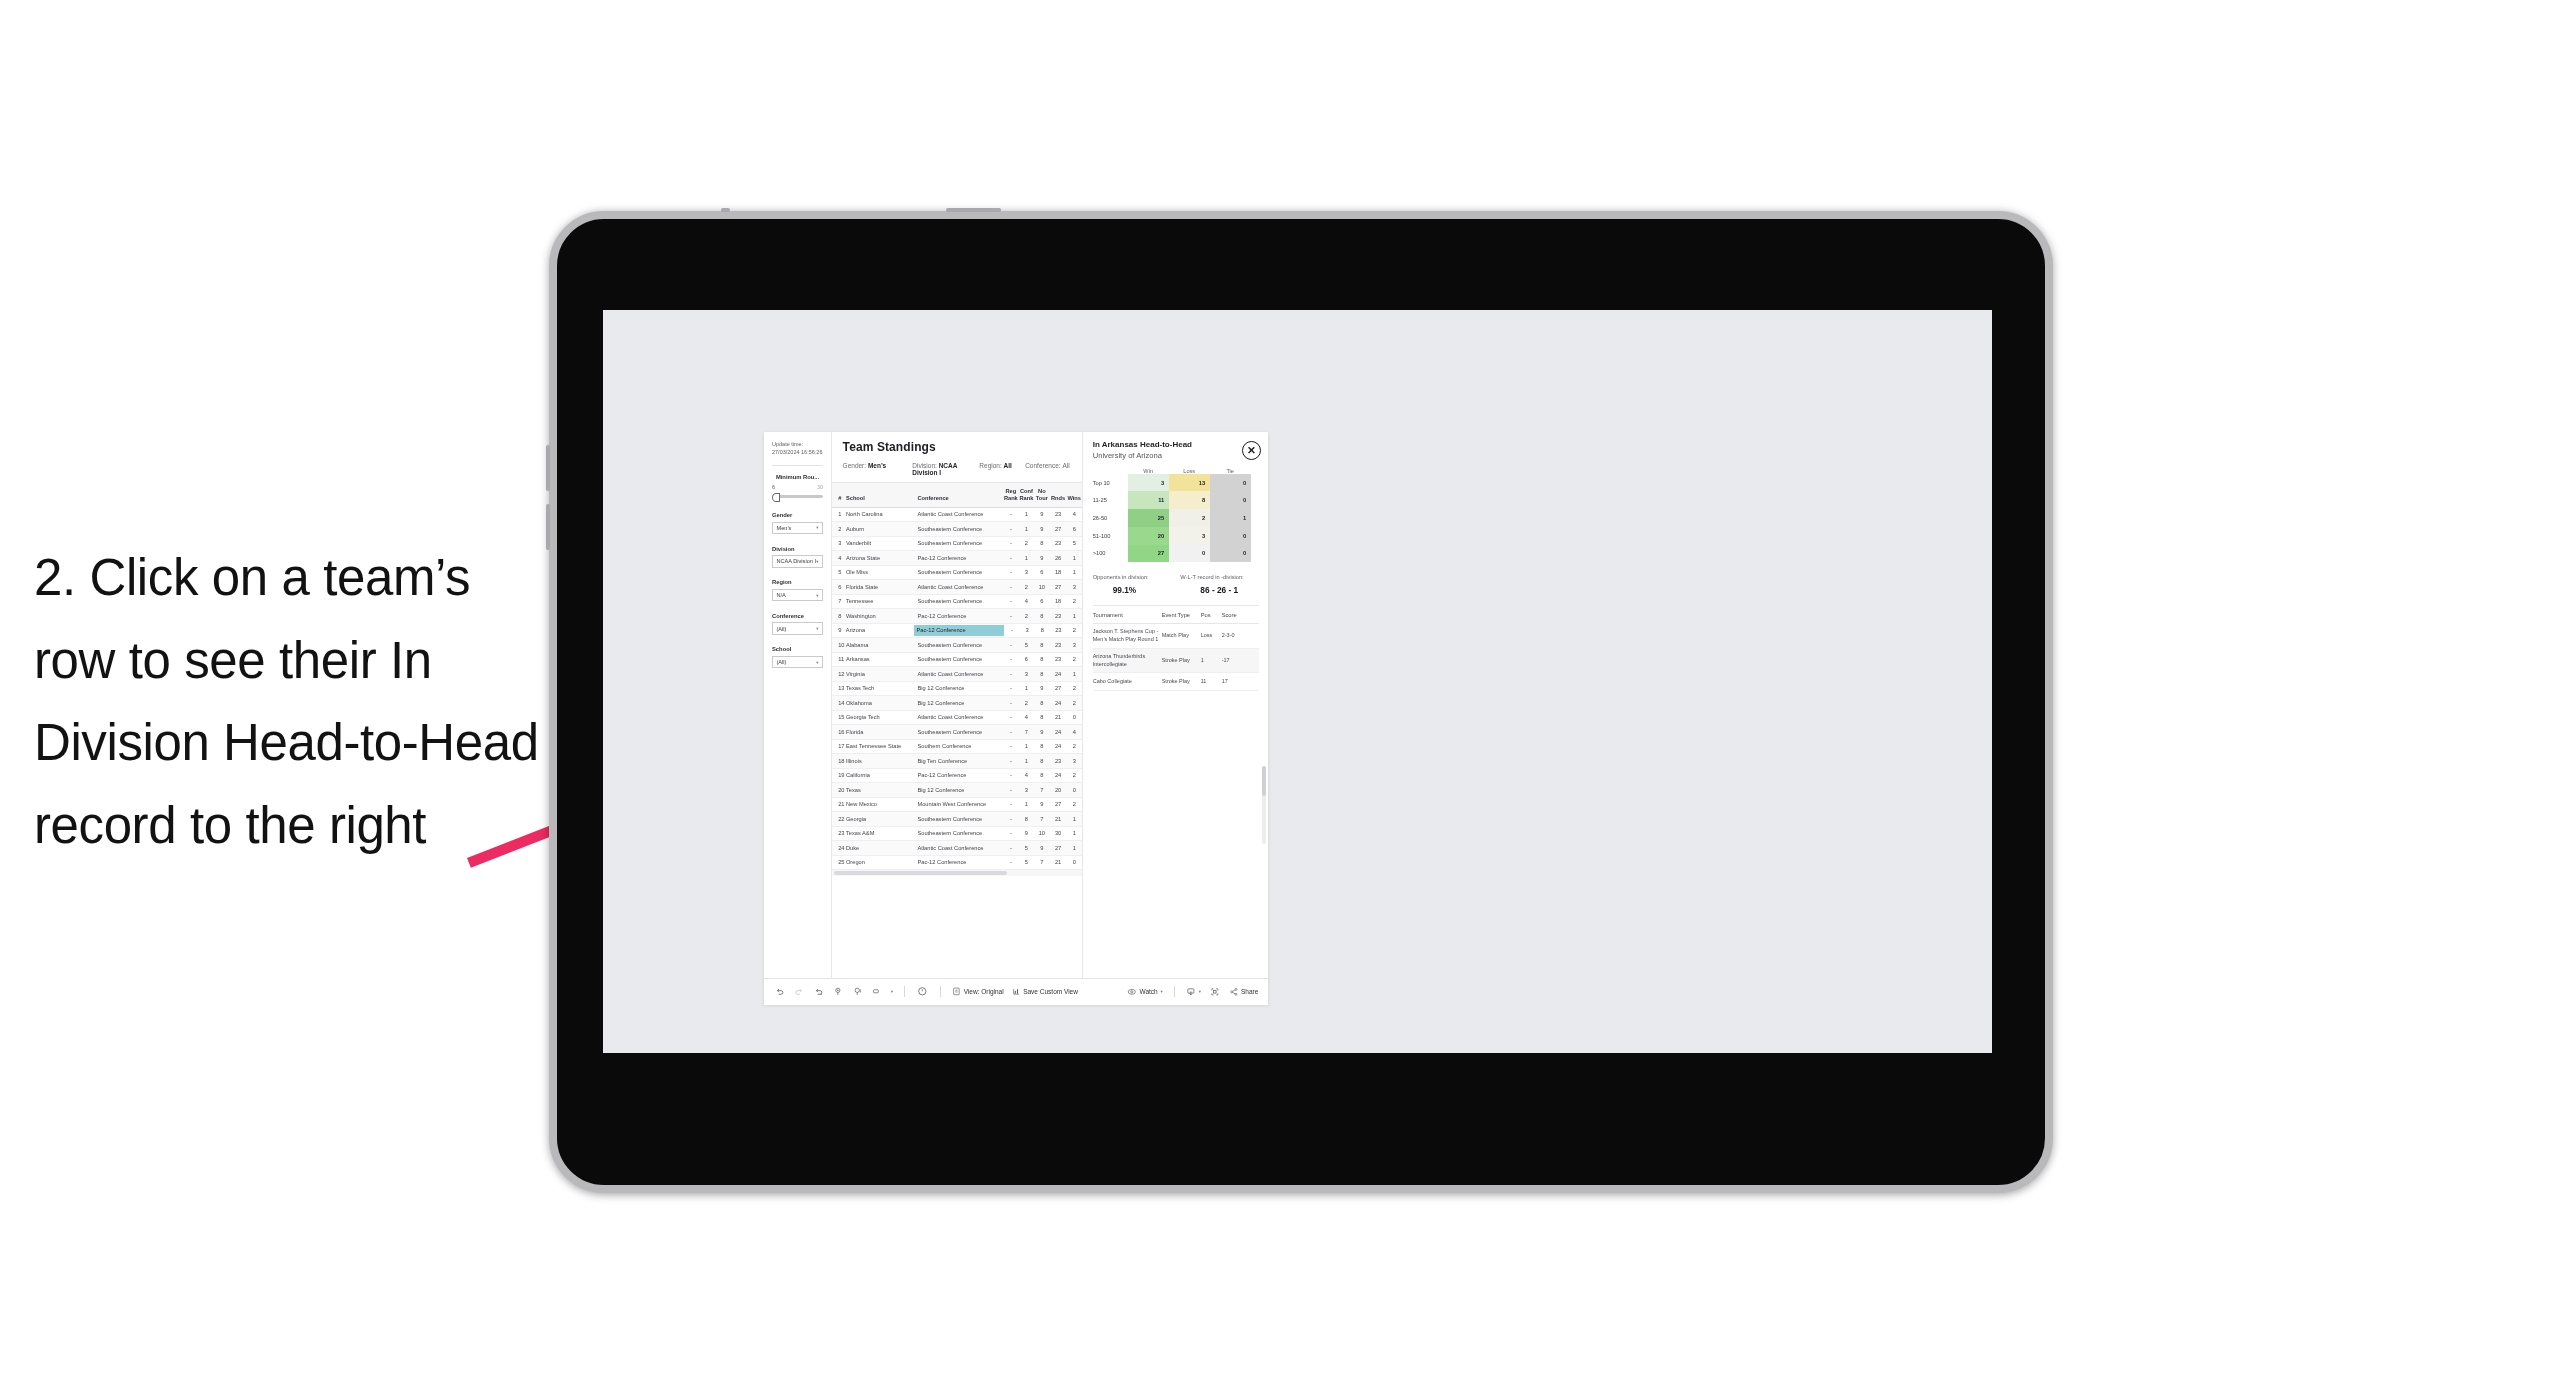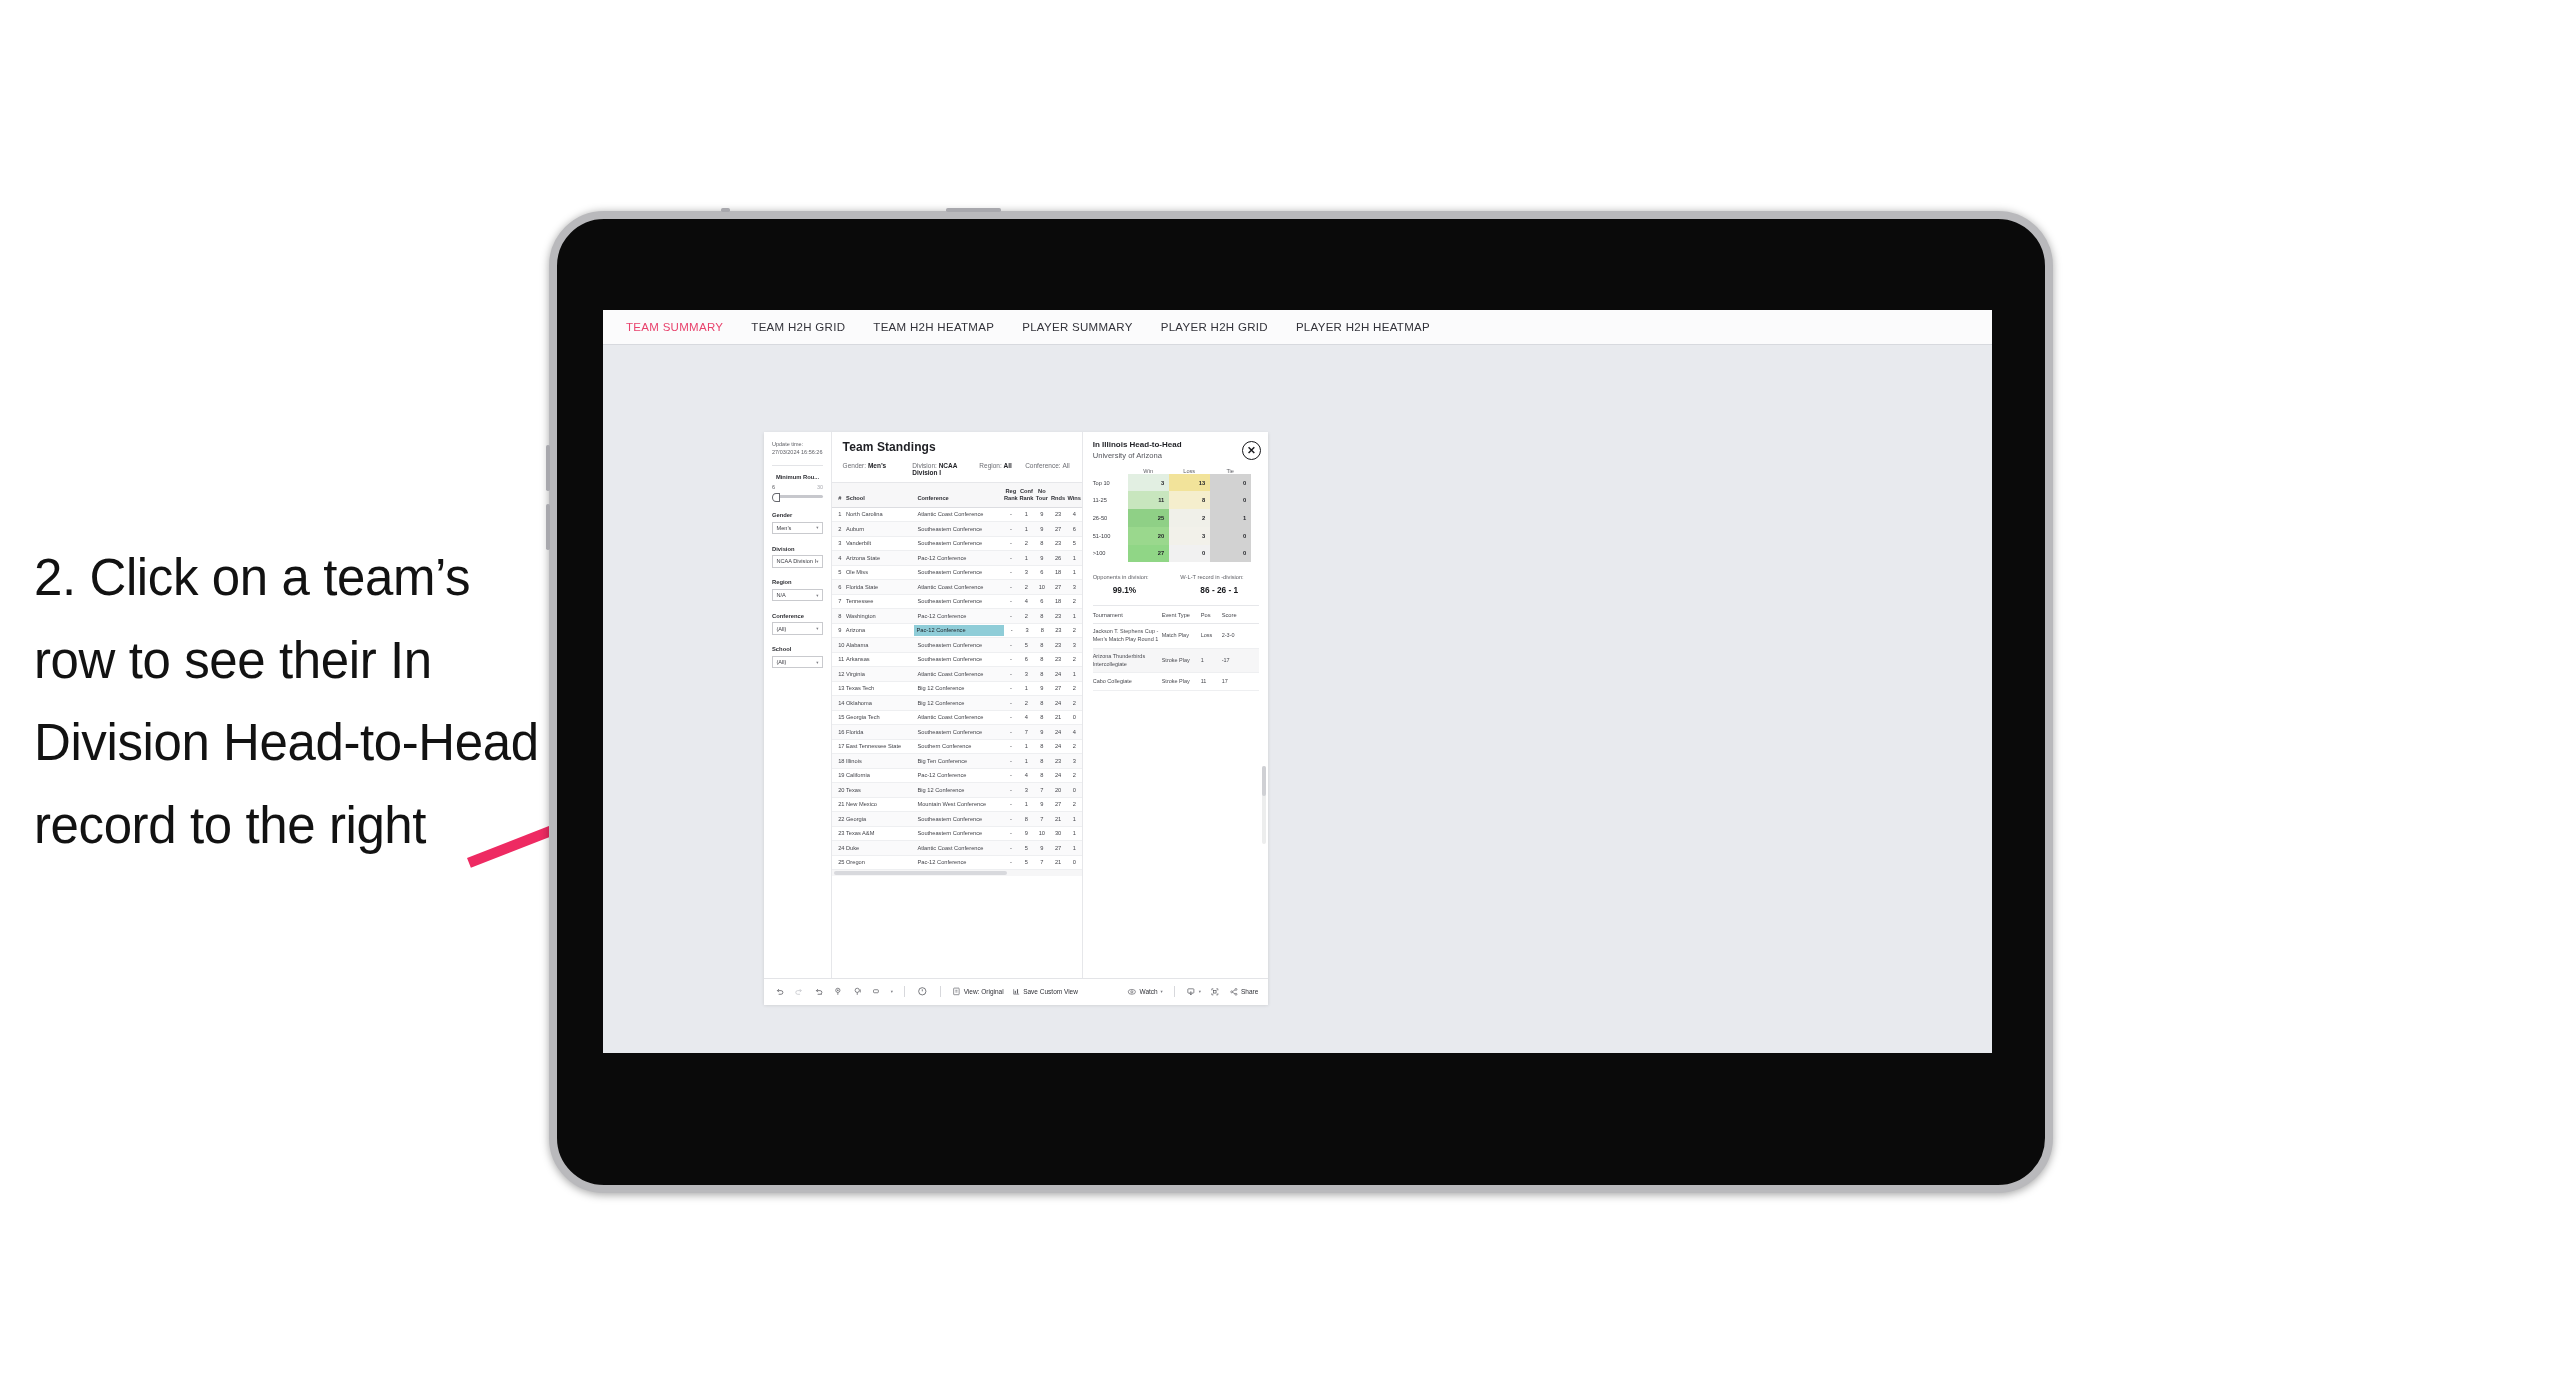--- a/index.html
+++ b/index.html
@@ -192,28 +192,20 @@
 
 <div id="device">
   <div class="btn-vol" style="left:-11.5px;top:226px;width:4.4px;height:46px;"></div>
   <div class="btn-vol" style="left:-11.5px;top:285px;width:4.4px;height:46px;"></div>
   <div class="btn-vol" style="left:389px;top:-11.5px;width:55px;height:4.4px;"></div>
   <div class="btn-vol" style="left:164px;top:-11.5px;width:8.8px;height:4.4px;"></div>
 
   <div id="screen">
 
 
-    <div class="subnav">
-      <div class="active">TEAM SUMMARY</div>
-      <div>TEAM H2H GRID</div>
-      <div>TEAM H2H HEATMAP</div>
-      <div>PLAYER SUMMARY</div>
-      <div>PLAYER H2H GRID</div>
-      <div>PLAYER H2H HEATMAP</div>
-    </div>
 
     <div id="dash">
       <div class="dash-body">
 
         <div class="filters">
           <div class="f-update">
             <div>Update time:</div>
             <div>27/03/2024 16:56:26</div>
           </div>
           <div class="f-rule"></div>
@@ -545,21 +537,21 @@
                 </div>
               </div>
             <div class="hscroll">
                 <i></i>
               </div>
           </div>
         </div>
 
         <div class="h2h">
           <div class="closebtn">✕</div>
-          <div class="h2h-title">In Illinois Head-to-Head</div>
+          <div class="h2h-title">In Arkansas Head-to-Head</div>
           <div class="h2h-sub">University of Arizona</div>
 
           <div class="hm">
             <div class="hm-head">
               <div class="lbl"></div>
               <div class="c">Win</div>
               <div class="c">Loss</div>
               <div class="c">Tie</div>
             </div>
             <div id="hm-host">

